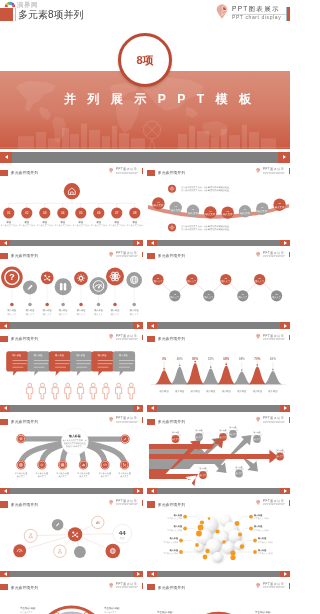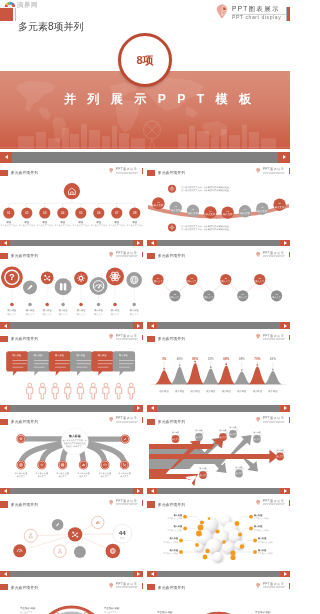--- a/index.html
+++ b/index.html
@@ -6,21 +6,21 @@
   body{width:290px;height:614px;overflow:hidden;
        font-family:"Liberation Sans",sans-serif;}
   .page{position:relative;width:290px;height:614px;background:#fff;}
 
   
   .hdr-logo{position:absolute;left:4px;top:0.5px;width:12px;height:7.5px;}
   .hdr-sitename{position:absolute;left:17px;top:0.5px;font-size:6.4px;color:#c4c4c4;
       line-height:8px;white-space:nowrap;letter-spacing:.6px;font-weight:bold;}
   .hdr-sq{position:absolute;left:0px;top:8px;width:13px;height:13px;background:#c9563f;}
   .hdr-vline{position:absolute;left:14.6px;top:8px;width:1px;height:13px;background:#c0c0c0;}
-  .hdr-title{position:absolute;left:18px;top:20px;font-size:10px;color:#3f3f3f;
+  .hdr-title{position:absolute;left:18px;top:8px;font-size:10px;color:#3f3f3f;
       line-height:13px;white-space:nowrap;}
   .brand{position:absolute;left:216px;top:4px;width:70px;height:17px;}
   .brand-pin{position:absolute;left:0px;top:1px;width:12px;height:14px;}
   .brand-cn{position:absolute;left:16px;top:0px;font-size:6.5px;color:#4b4b4b;
       letter-spacing:1.3px;line-height:9px;white-space:nowrap;}
   .brand-line{position:absolute;left:16px;top:9.5px;width:54px;height:1px;background:#d4d4d4;}
   .brand-en{position:absolute;left:16px;top:10px;font-size:5px;color:#7a7a7a;
       letter-spacing:.6px;line-height:7px;white-space:nowrap;}
   .brand-bar{position:absolute;left:287px;top:7px;width:3px;height:14px;background:#c9563f;}
   .brand-bar2{position:absolute;left:285.5px;top:7px;width:1.2px;height:14px;background:#a6b9c0;}

